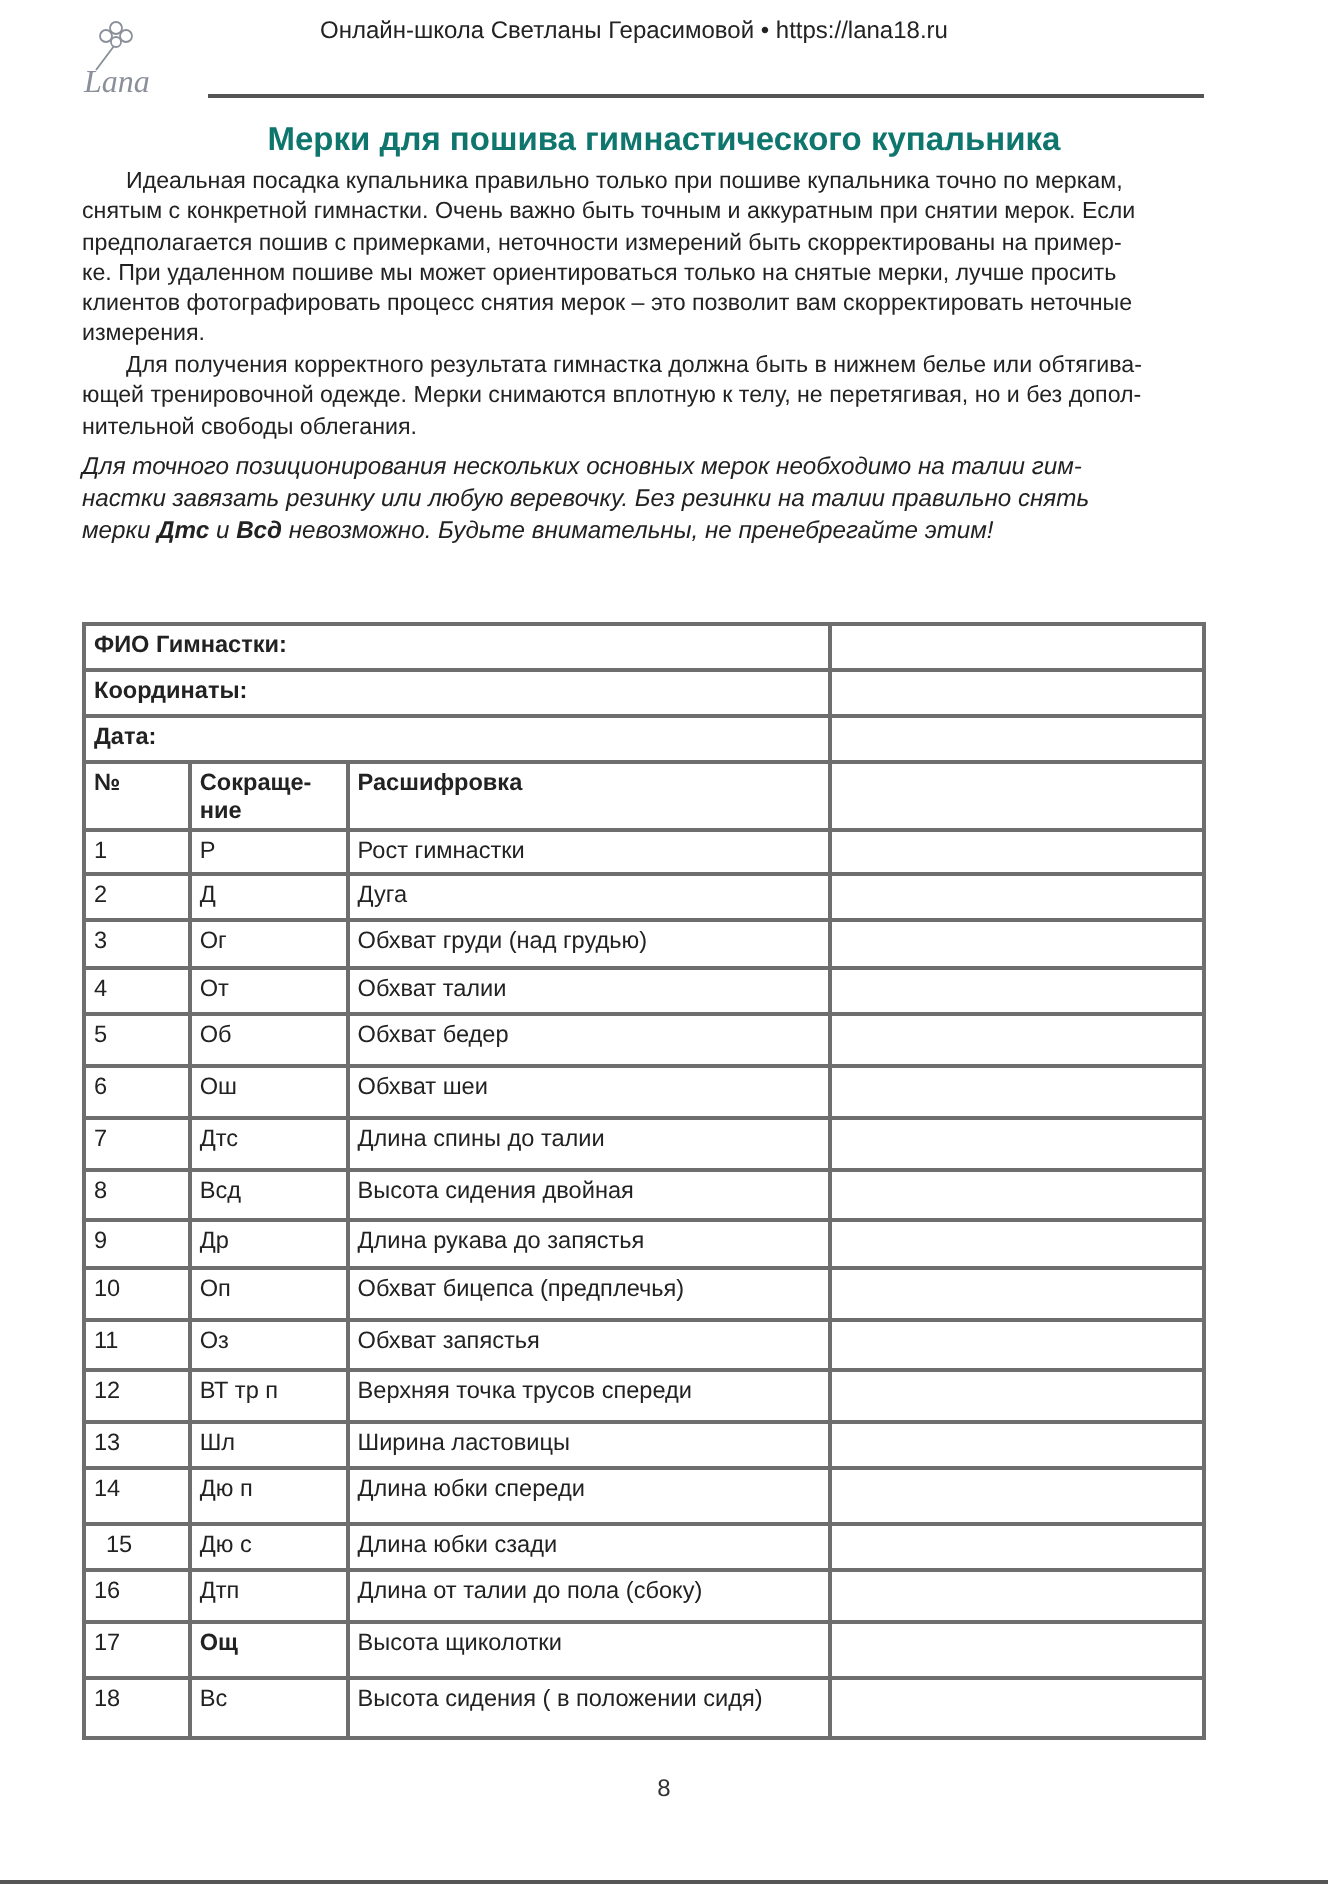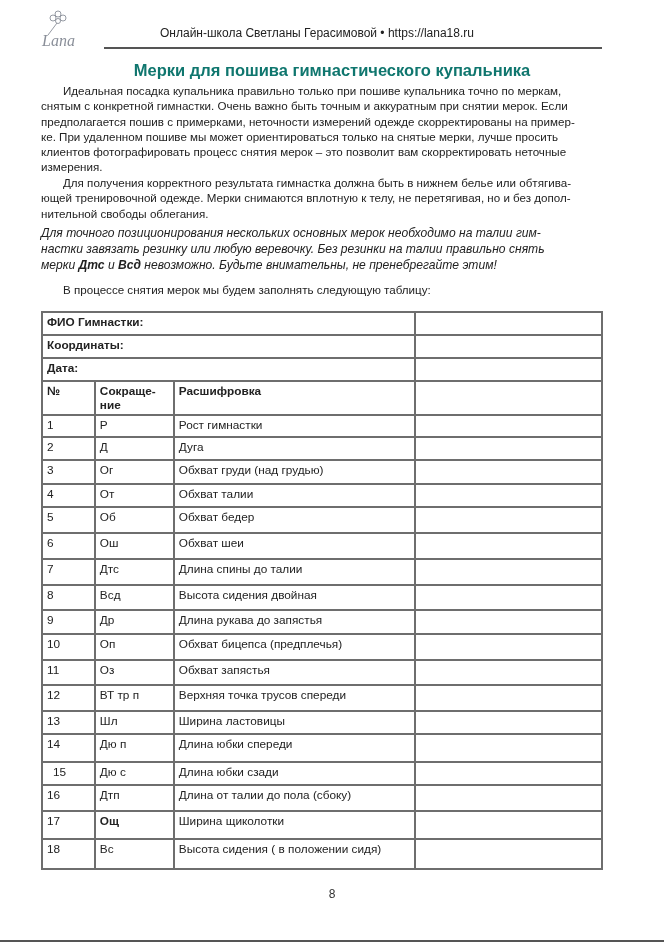--- a/index.html
+++ b/index.html
@@ -1,21 +1,21 @@
 <!DOCTYPE html>
 <html><head>
 <meta charset="utf-8">
 <style>
   html, body { margin: 0; padding: 0; background: #ffffff; }
   body { width: 664px; height: 943px; position: relative; overflow: hidden;
          font-family: "Liberation Sans", sans-serif; color: #1a1a1a; }
   .page { position: absolute; left: 0; top: 0; width: 664px; height: 943px; background: #fff; }
   .logo { position: absolute; left: 36px; top: 9px; width: 60px; height: 40px; }
   .logo svg { width: 60px; height: 40px; }
-  .header-text { position: absolute; left: 160px; top: 26px; font-size: 12px; color: #222; white-space: nowrap; }
+  .header-text { position: absolute; left: 160px; top: 8px; font-size: 12px; color: #222; white-space: nowrap; }
   .header-rule { position: absolute; left: 104px; top: 47px; width: 498px; height: 2px; background: #555; }
   .title { position: absolute; left: 0; width: 664px; top: 61px; text-align: center; font-size: 16.5px; font-weight: bold; color: #0f766e; }
   .body-block { position: absolute; left: 41px; width: 562px; font-size: 11.6px; line-height: 15.3px; color: #222; text-align: left; }
   .p1 { top: 83px; }
   .p2 { top: 175px; }
   .p3 { top: 225px; font-style: italic; font-size: 12.1px; line-height: 16.2px; }
   .p3 b { font-weight: bold; }
   .p4 { top: 282px; }
   .indent { text-indent: 22px; }
   .p-line { display: block; white-space: nowrap; }
@@ -48,39 +48,38 @@
   </div>
 
   <div class="header-text">Онлайн-школа Светланы Герасимовой • https://lana18.ru</div>
   <div class="header-rule"></div>
 
   <div class="title">Мерки для пошива гимнастического купальника</div>
 
   <div class="body-block p1 indent">
     <span class="p-line">Идеальная посадка купальника правильно только при пошиве купальника точно по меркам,</span>
     <span class="p-line" style="text-indent:0">снятым с конкретной гимнастки. Очень важно быть точным и аккуратным при снятии мерок. Если</span>
-    <span class="p-line" style="margin-left:-22px">предполагается пошив с примерками, неточности измерений одежде скорректированы на пример-</span>
+    <span class="p-line" style="margin-left:-22px">предполагается пошив с примерками, неточности измерений быть скорректированы на пример-</span>
     <span class="p-line" style="margin-left:-22px">ке. При удаленном пошиве мы может ориентироваться только на снятые мерки, лучше просить</span>
     <span class="p-line" style="margin-left:-22px">клиентов фотографировать процесс снятия мерок – это позволит вам скорректировать неточные</span>
     <span class="p-line" style="margin-left:-22px">измерения.</span>
   </div>
 
   <div class="body-block p2 indent">
     <span class="p-line">Для получения корректного результата гимнастка должна быть в нижнем белье или обтягива-</span>
     <span class="p-line" style="margin-left:-22px">ющей тренировочной одежде. Мерки снимаются вплотную к телу, не перетягивая, но и без допол-</span>
     <span class="p-line" style="margin-left:-22px">нительной свободы облегания.</span>
   </div>
 
   <div class="body-block p3">
     <span class="p-line">Для точного позиционирования нескольких основных мерок необходимо на талии гим-</span>
     <span class="p-line">настки завязать резинку или любую веревочку. Без резинки на талии правильно снять</span>
     <span class="p-line"><span>мерки </span><b>Дтс</b><span> и </span><b>Всд</b><span> невозможно. Будьте внимательны, не пренебрегайте этим!</span></span>
   </div>
 
-  <div class="body-block p4 indent">В процессе снятия мерок мы будем заполнять следующую таблицу:</div>
 
   <table class="meas">
     <colgroup>
       <col style="width:53px">
         <col style="width:79px">
         <col style="width:242px">
         <col style="width:188px">
     </colgroup>
     <tbody>
       <tr class="info">
@@ -195,21 +194,21 @@
         </tr>
         <tr class="row">
           <td style="height: 22px;">16</td>
           <td style="height: 22px;">Дтп</td>
           <td style="height: 22px;">Длина от талии до пола (сбоку)</td>
           <td style="height: 22px;"></td>
         </tr>
         <tr class="row">
           <td style="height: 24px;">17</td>
           <td style="height: 24px; font-weight: bold;">Ощ</td>
-          <td style="height: 24px;">Ширина щиколотки</td>
+          <td style="height: 24px;">Высота щиколотки</td>
           <td style="height: 24px;"></td>
         </tr>
         <tr class="row">
           <td style="height: 26px;">18</td>
           <td style="height: 26px;">Вс</td>
           <td style="height: 26px;">Высота сидения ( в положении сидя)</td>
           <td style="height: 26px;"></td>
         </tr>
       </tbody>
   </table>

